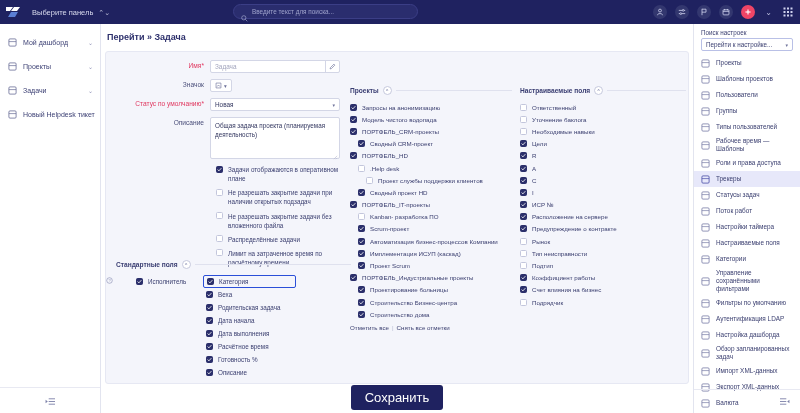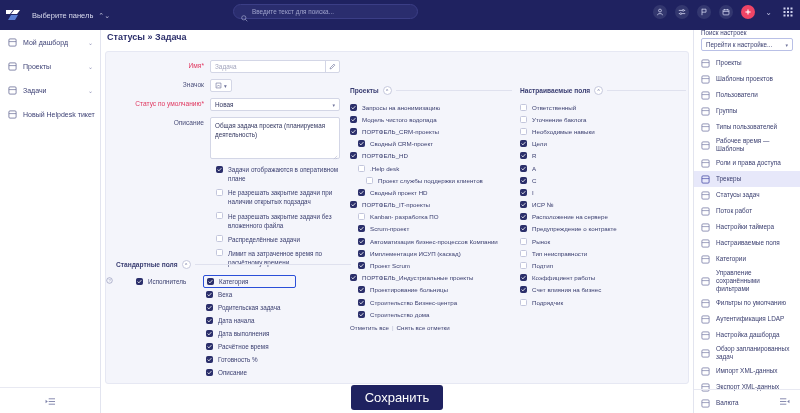--- a/index.html
+++ b/index.html
@@ -6,21 +6,21 @@
   html, body {
     width: 800px; height: 413px;
     font-family: "Liberation Sans", sans-serif;
     background: #ffffff;
     overflow: hidden;
   }
   body { position: relative; }
 
   
   .topbar {
-    position: absolute; left: 0; top: 0; width: 800px; height: 30px;
+    position: absolute; left: 0; top: 0; width: 800px; height: 24px;
     background: #1f2260;
     display: flex; align-items: center;
     z-index: 40;
   }
   .logo {
     width: 26px; height: 24px;
     display: flex; align-items: center; justify-content: center;
   }
   .logo svg { display: block; }
   .panel-select {
@@ -365,21 +365,21 @@
         <line x1="4" y1="2" x2="11" y2="2" stroke="#7c80a8" stroke-width="1"></line>
         <line x1="4" y1="5" x2="11" y2="5" stroke="#7c80a8" stroke-width="1"></line>
         <line x1="4" y1="8" x2="11" y2="8" stroke="#7c80a8" stroke-width="1"></line>
         <path d="M3 5 L0.5 3 L0.5 7 Z" fill="#7c80a8"></path>
       </svg>
     </span>
   </div>
 </div>
 
 <div class="main">
-  <div class="breadcrumb">Статусы » Задача</div>
+  <div class="breadcrumb">Перейти » Задача</div>
 
   <div class="formpanel">
     <div class="formcols">
 
       <div class="col-fields">
 
         <div class="frow">
           <div class="flabel req">Имя*</div>
           <div class="fctl">
             <div class="inp">

